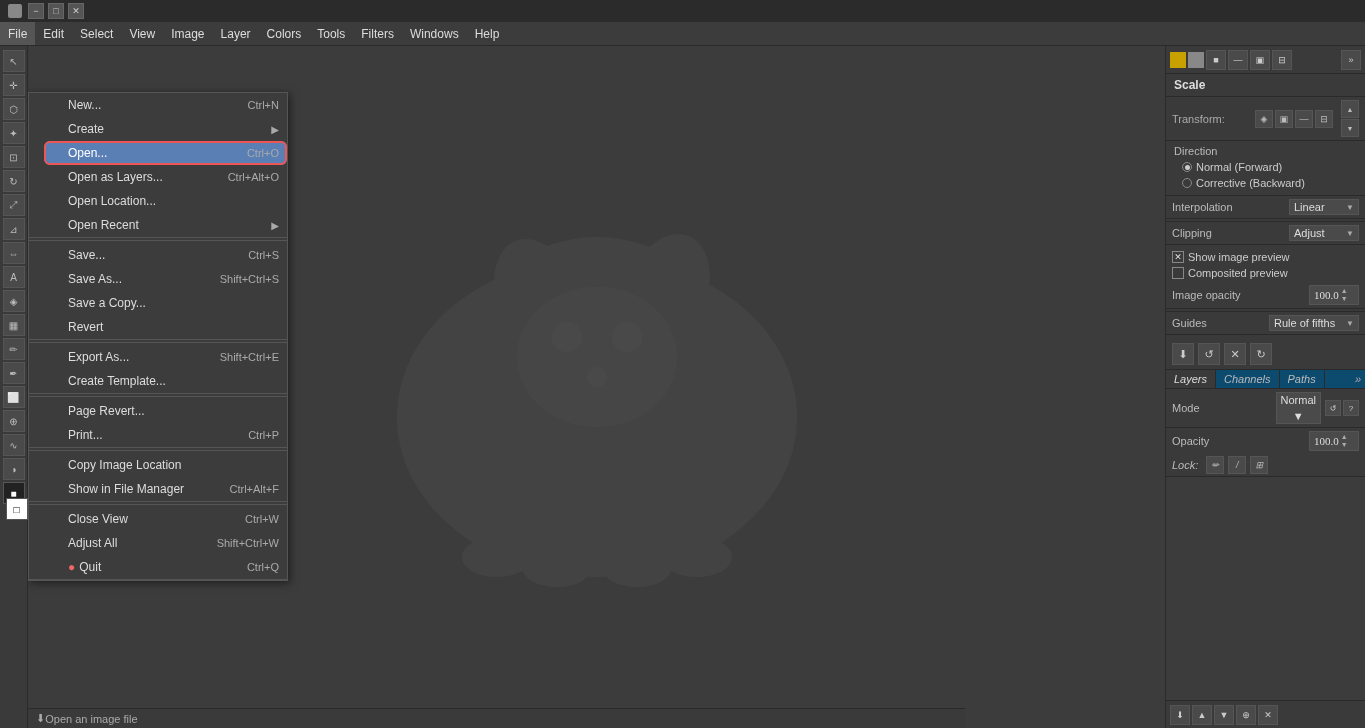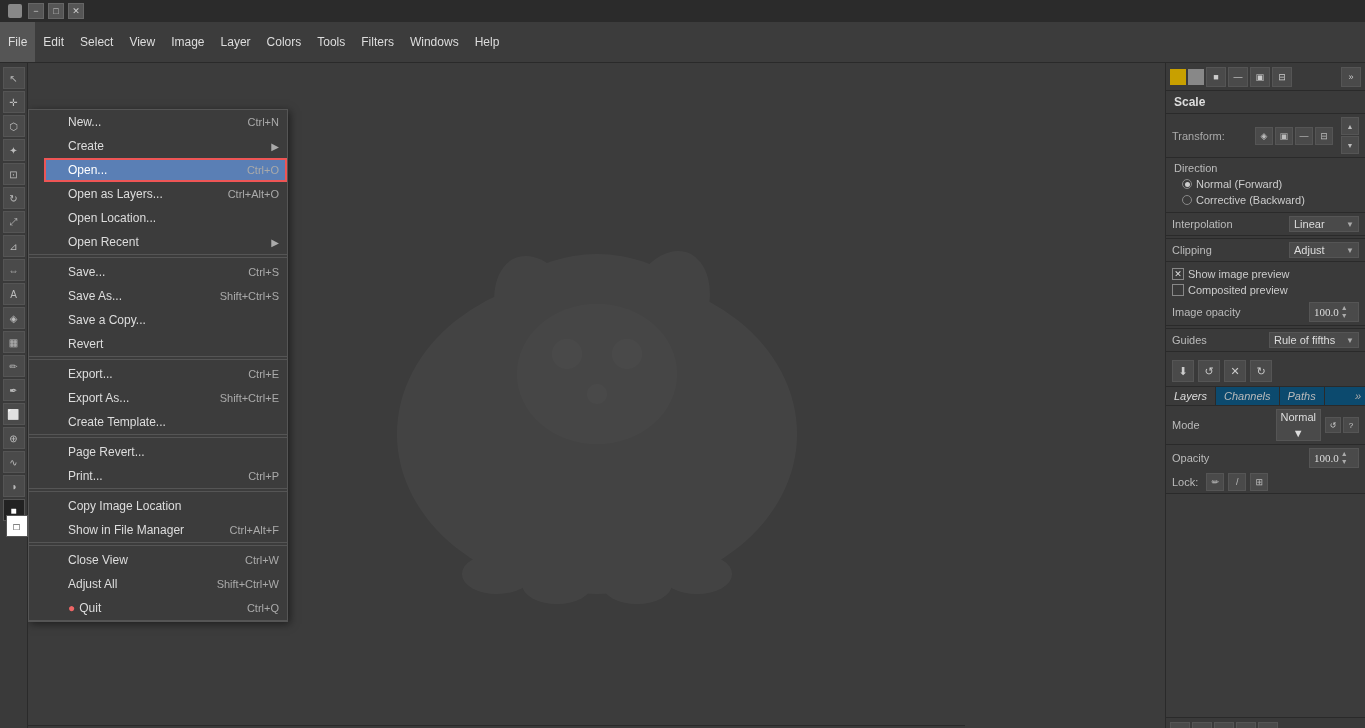--- a/index.html
+++ b/index.html
@@ -49,21 +49,21 @@
       align-items: center;
       justify-content: center;
       font-size: 9px;
       color: #ccc;
       cursor: pointer;
     }
 
     
     #menubar {
       width: 100%;
-      height: 41px;
+      height: 24px;
       background: #3c3c3c;
       display: flex;
       align-items: center;
       border-bottom: 1px solid #2a2a2a;
     }
     .menu-item {
       padding: 2px 8px;
       cursor: pointer;
       height: 100%;
       display: flex;
@@ -416,20 +416,21 @@
 
     
     .lock-row {
       display: flex;
       align-items: center;
       padding: 2px 6px;
       gap: 4px;
       border-bottom: 1px solid #2a2a2a;
       font-size: 11px;
       color: #bbb;
+      font-style: italic;
     }
 
     
     .layers-area {
       flex: 1;
       background: #3c3c3c;
       overflow-y: auto;
     }
 
     
@@ -466,20 +467,21 @@
       font-size: 12px;
       color: #ddd;
       height: 24px;
       margin-left: 15px;
     }
     .menu-entry.highlighted {
       background: #5a7fb5;
       color: #fff;
       outline: 2px solid #e55;
       outline-offset: -2px;
+      border-radius: 6px;
     }
     .menu-entry .entry-icon {
       position: absolute;
       left: 6px;
       font-size: 10px;
       color: #aaa;
     }
     .menu-entry .shortcut {
       margin-left: auto;
       font-size: 11px;
@@ -633,24 +635,20 @@
           <span>Save a Copy...</span>
         </div>
         <div class="menu-entry">
           <span>Revert</span>
         </div>
       </div>
       <div class="menu-separator"></div>
 
       <div class="menu-section">
         <div class="menu-entry">
-          <span>Export...</span>
-          <span class="shortcut">Ctrl+E</span>
-        </div>
-        <div class="menu-entry">
           <span>Export As...</span>
           <span class="shortcut">Shift+Ctrl+E</span>
         </div>
         <div class="menu-entry">
           <span>Create Template...</span>
         </div>
       </div>
       <div class="menu-separator"></div>
 
       <div class="menu-section">

